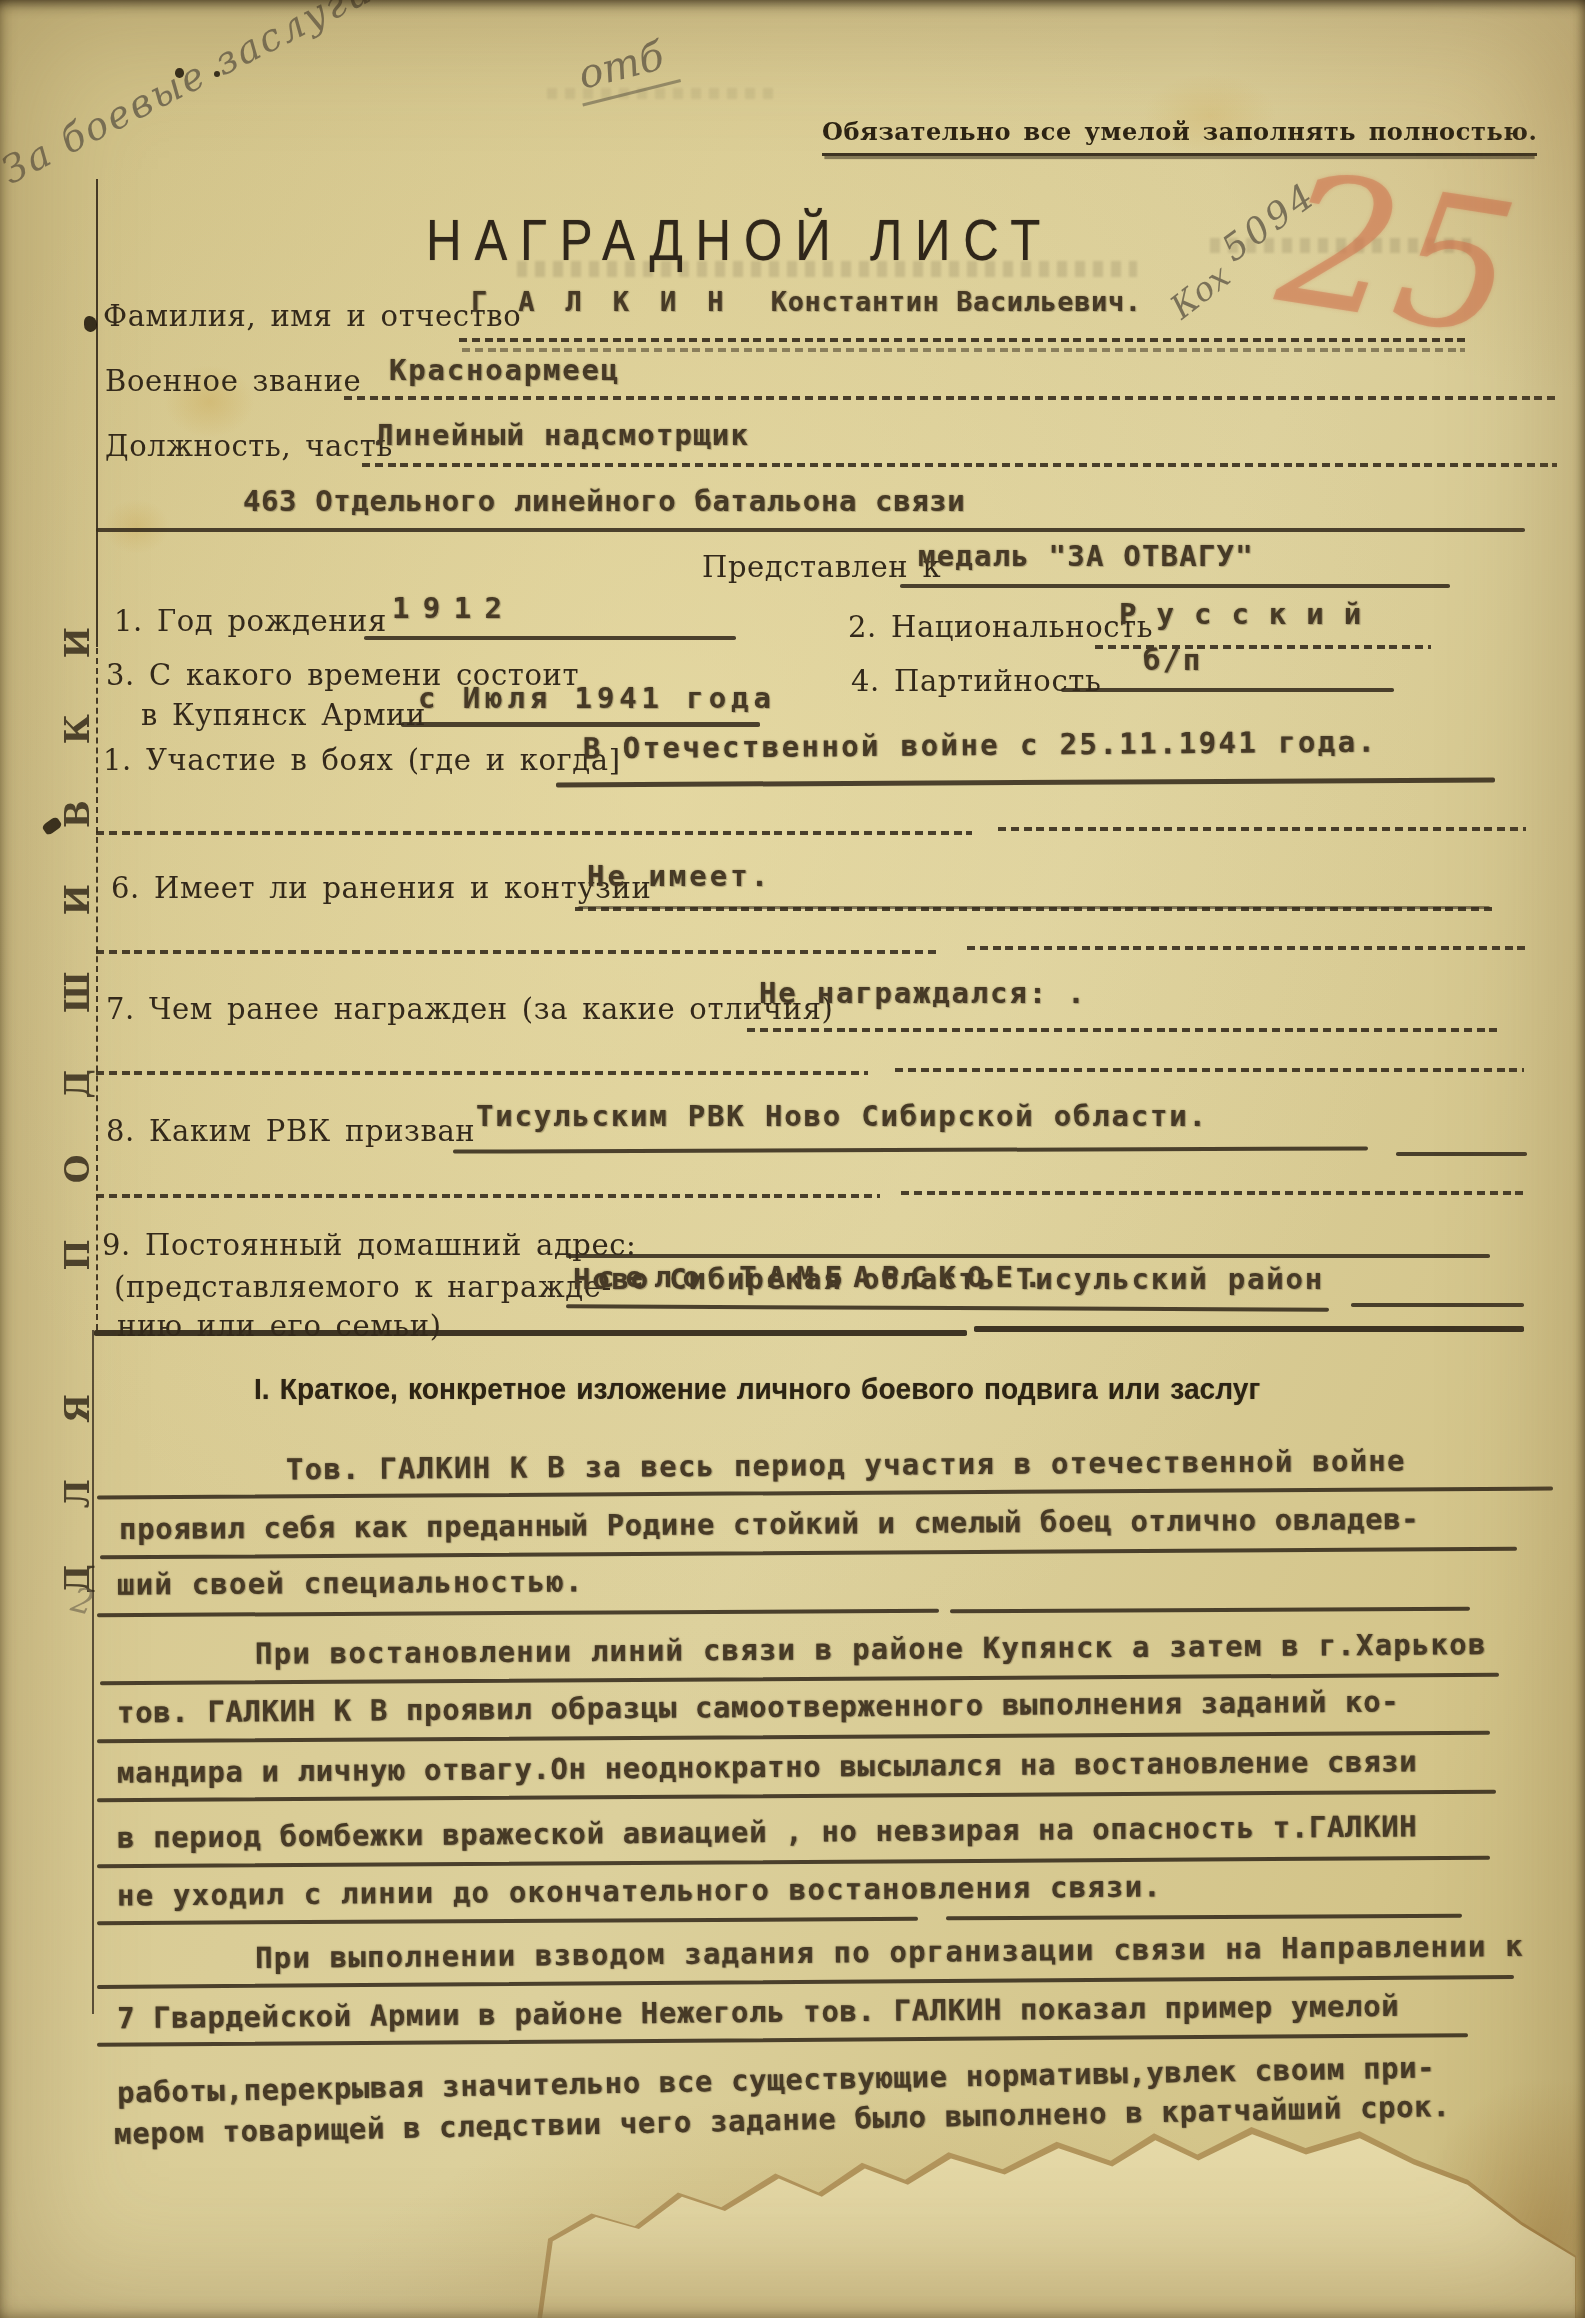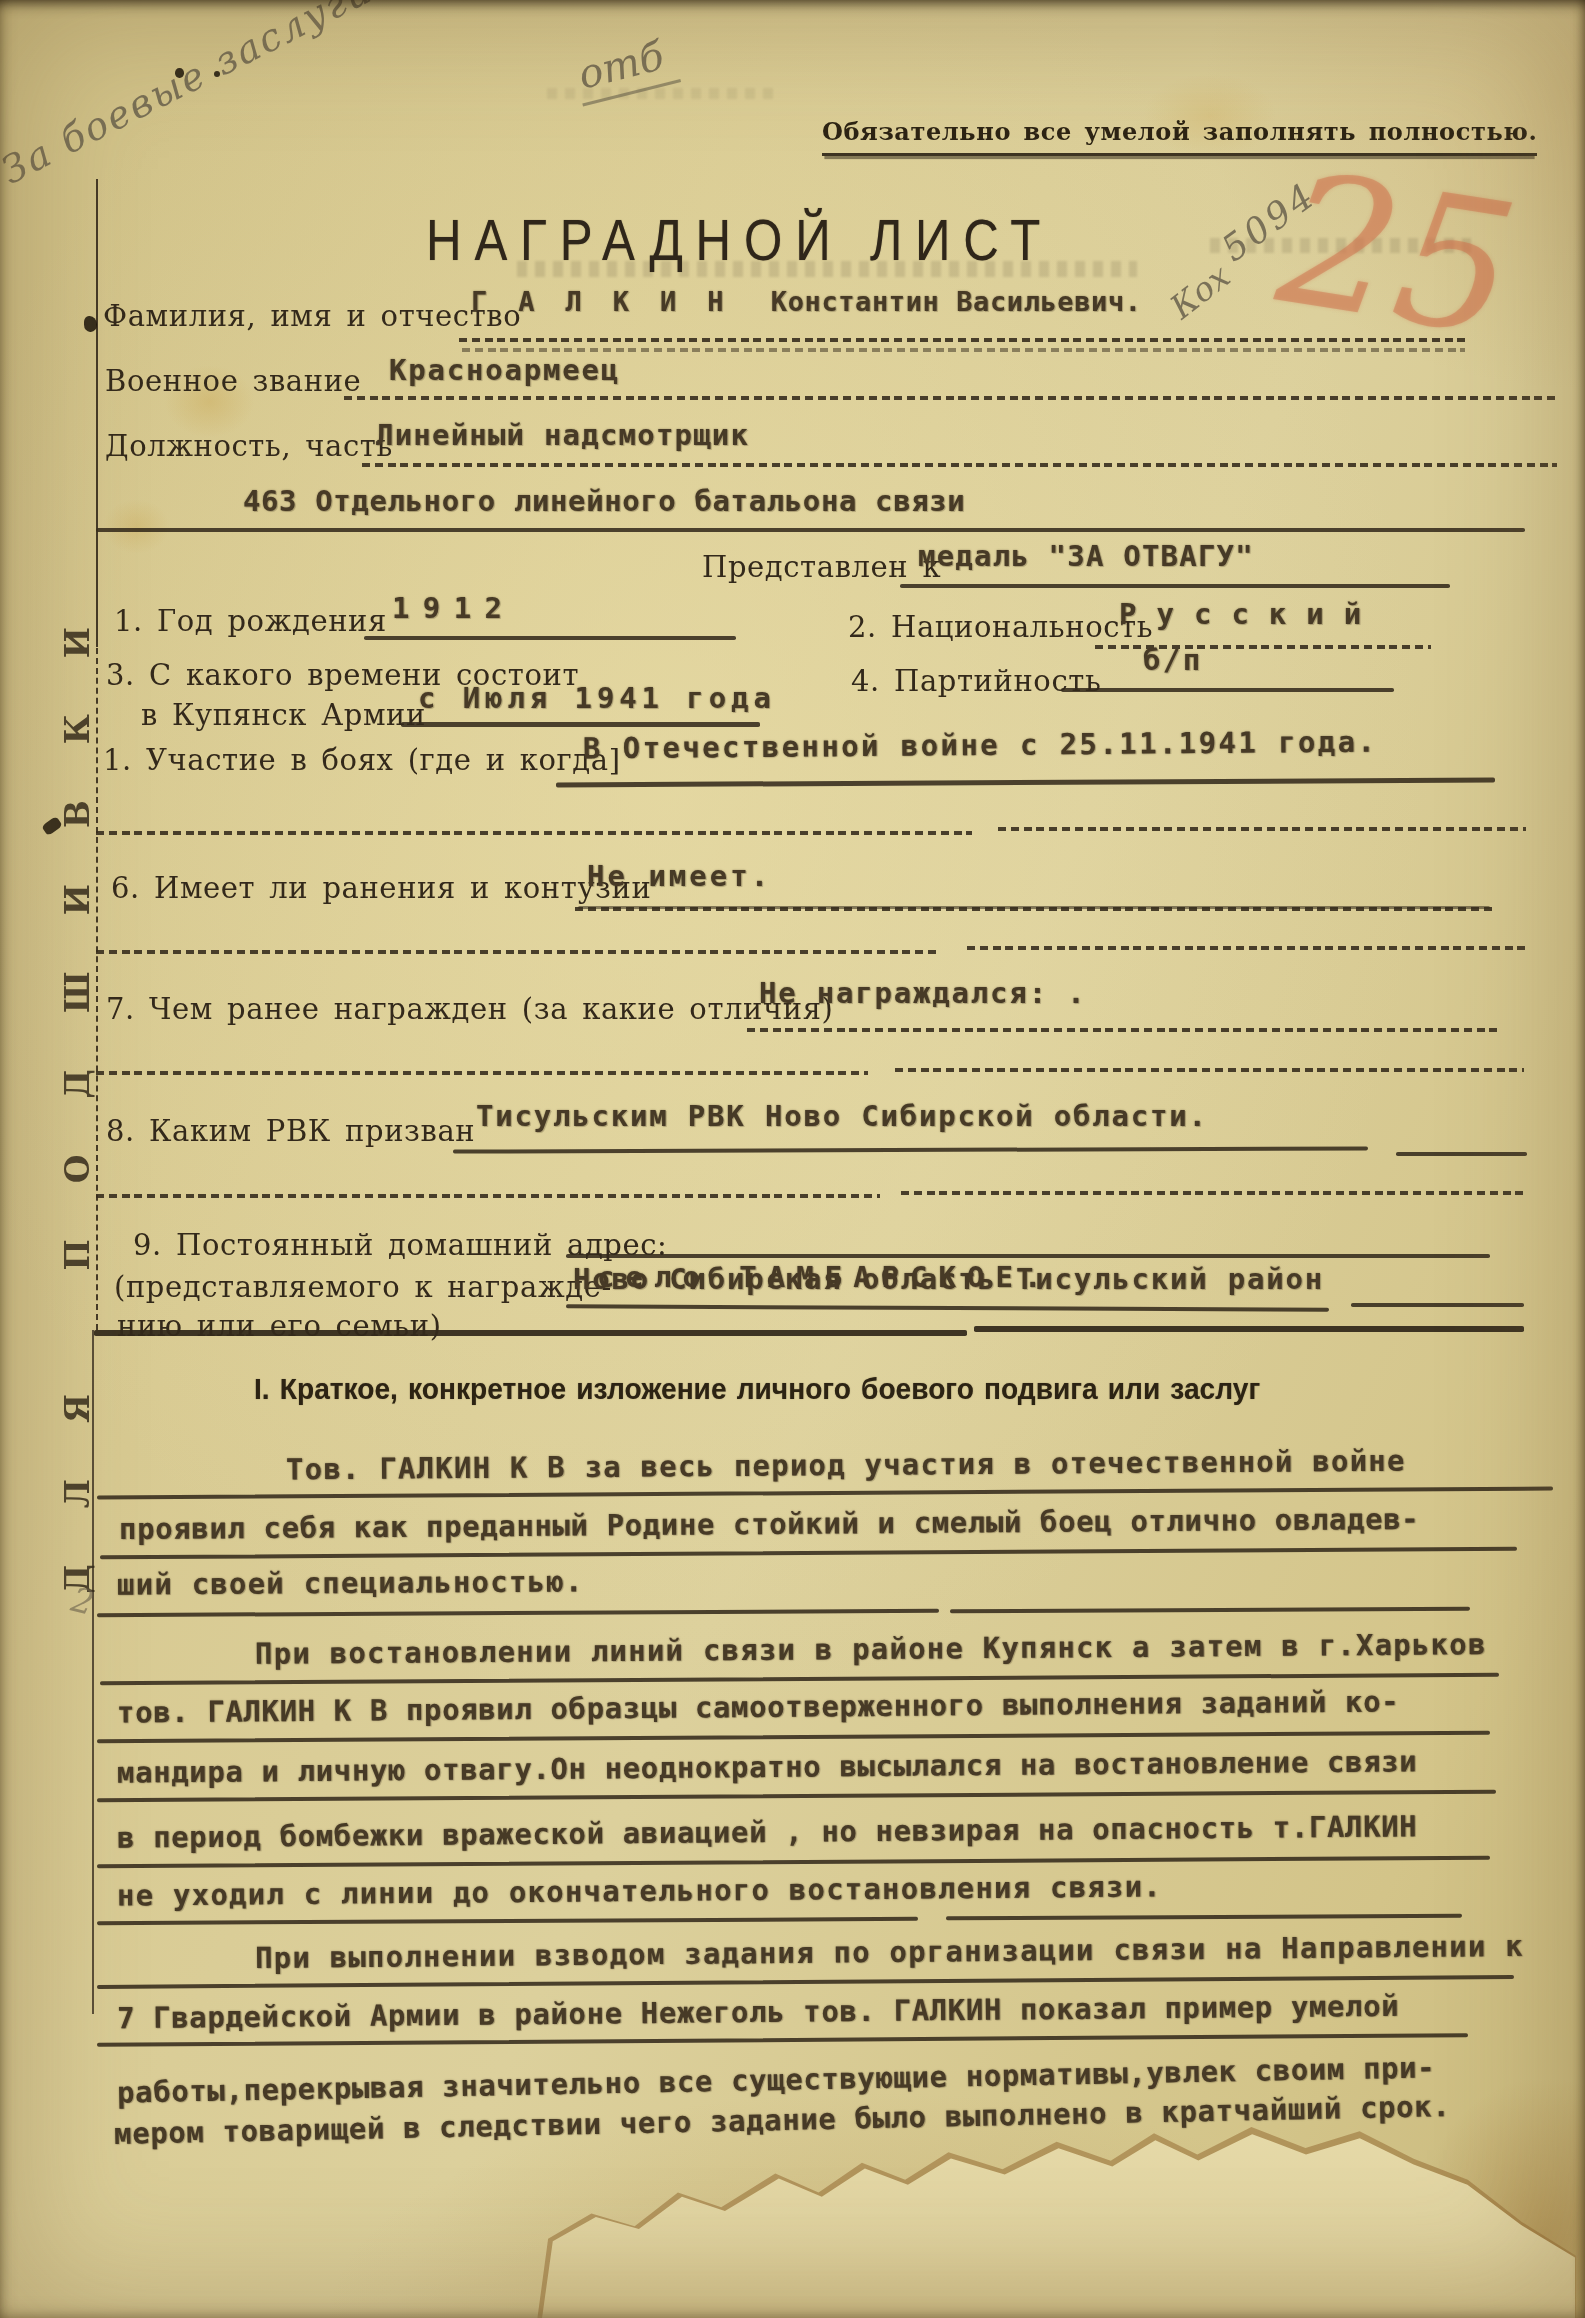--- a/index.html
+++ b/index.html
@@ -178,21 +178,21 @@
   <div class="abs rule dot" style="left:96px;top:1071px;width:772px;"></div>
   <div class="abs rule dot" style="left:895px;top:1068px;width:629px;"></div>
 
   <div class="abs plabel" style="left:106px;top:1114px;">8. Каким РВК  призван</div>
   <div class="abs typed" style="left:476px;top:1099px;letter-spacing:1.8px;">Тисульским РВК Ново Сибирской области.</div>
   <div class="abs rule" style="left:453px;top:1148px;width:915px;height:4.3px;transform:rotate(-0.2deg);"></div>
   <div class="abs rule" style="left:1396px;top:1152px;width:131px;height:3.6px;"></div>
   <div class="abs rule dot" style="left:96px;top:1194px;width:784px;"></div>
   <div class="abs rule dot" style="left:901px;top:1191px;width:623px;"></div>
 
-  <div class="abs plabel" style="left:102px;top:1228px;margin-left:31px;">9. Постоянный  домашний  адрес:</div>
+  <div class="abs plabel" style="left:102px;top:1228px;">9. Постоянный  домашний  адрес:</div>
   <div class="abs plabel" style="left:114px;top:1270px;">(представляемого  к  награжде-</div>
   <div class="abs plabel" style="left:117px;top:1309px;">нию или его семьи)</div>
   <div class="abs typed" style="left:573px;top:1216px;letter-spacing:1.8px;margin-top:46px;">Ново Сибирская  область  Тисульский  район</div>
   <div class="abs rule" style="left:566px;top:1254px;width:924px;height:4.3px;"></div>
   <div class="abs typed" style="left:597px;top:1260px;letter-spacing:11px;">село ТАМБАРСКОЕ.</div>
   <div class="abs rule" style="left:566px;top:1306px;width:763px;height:4.3px;transform:rotate(0.25deg);"></div>
   <div class="abs rule" style="left:1351px;top:1303px;width:173px;height:4.3px;"></div>
 
   <div class="abs rule thick" style="left:94px;top:1330px;width:873px;"></div>
   <div class="abs rule thick" style="left:974px;top:1326px;width:550px;"></div>

